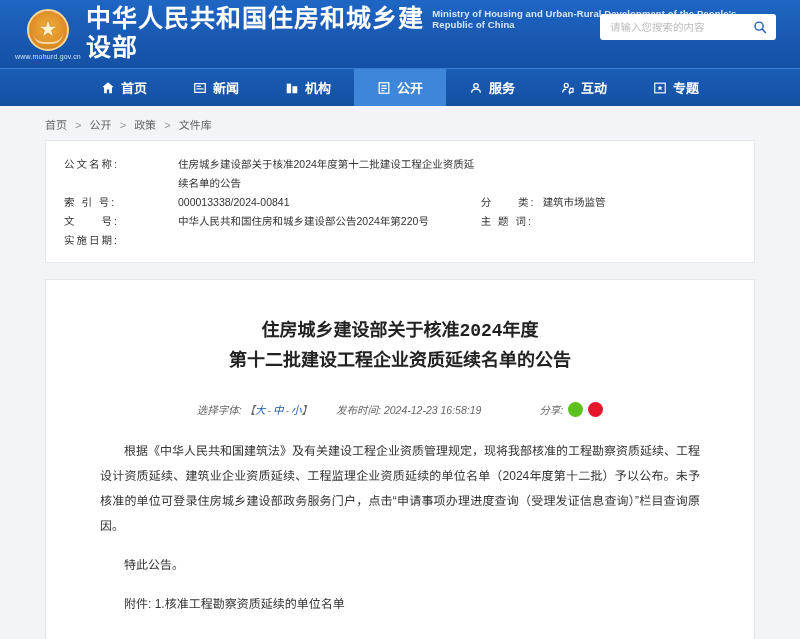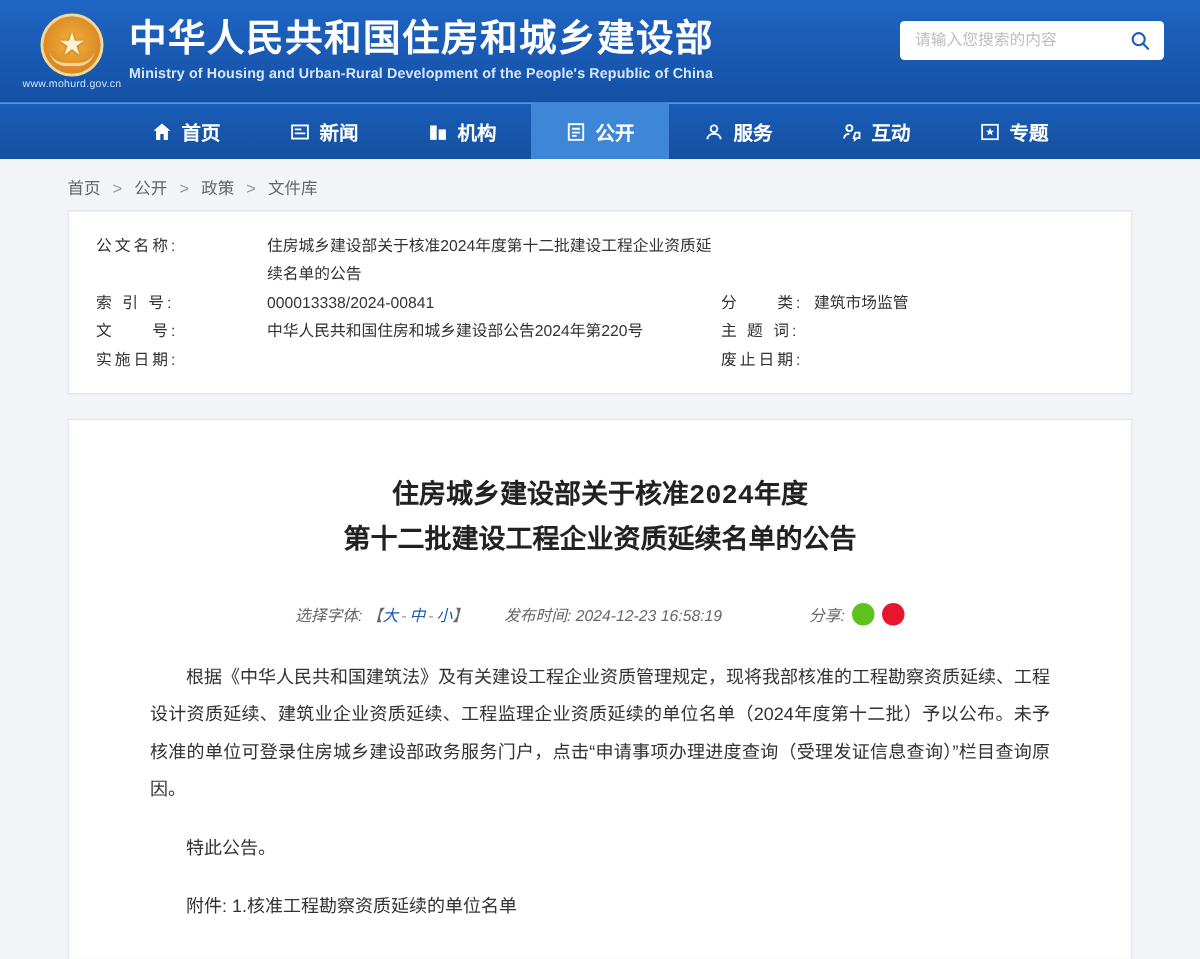--- a/index.html
+++ b/index.html
@@ -45,21 +45,21 @@
     position: absolute;
     width: 30px; height: 9px;
     bottom: 5px; left: 50%; transform: translateX(-50%);
     border-bottom: 2px solid #fbe3b2;
     border-radius: 0 0 15px 15px;
     opacity: .85;
   }
   .site-url {
     font-size: 7px; color: #cfe0f6; margin-top: 2px; letter-spacing: .2px;
   }
-  .title-block { display: flex; flex-direction: column; justify-content: center; }
+  .title-block { display: flex; flex-direction: row; justify-content: center; }
   .site-title-cn {
     font-family: "Liberation Serif", serif;
     font-size: 25px;
     font-weight: bold;
     color: #ffffff;
     letter-spacing: 1px;
     line-height: 1.15;
   }
   .site-title-en {
     font-size: 9.5px;
@@ -324,24 +324,20 @@
       <div class="meta-col right">
         <span class="meta-label r">主 题 词:</span>
         <span class="meta-val"></span>
       </div>
     </div>
     <div class="meta-row">
       <div class="meta-col left">
         <span class="meta-label">实施日期:</span>
         <span class="meta-val"></span>
       </div>
-      <div class="meta-col right">
-        <span class="meta-label r">废止日期:</span>
-        <span class="meta-val"></span>
-      </div>
     </div>
   </div>
 
   <div class="article">
     <div class="doc-title">
       <div>住房城乡建设部关于核准2024年度</div>
       <div>第十二批建设工程企业资质延续名单的公告</div>
     </div>
 
     <div class="tools">

